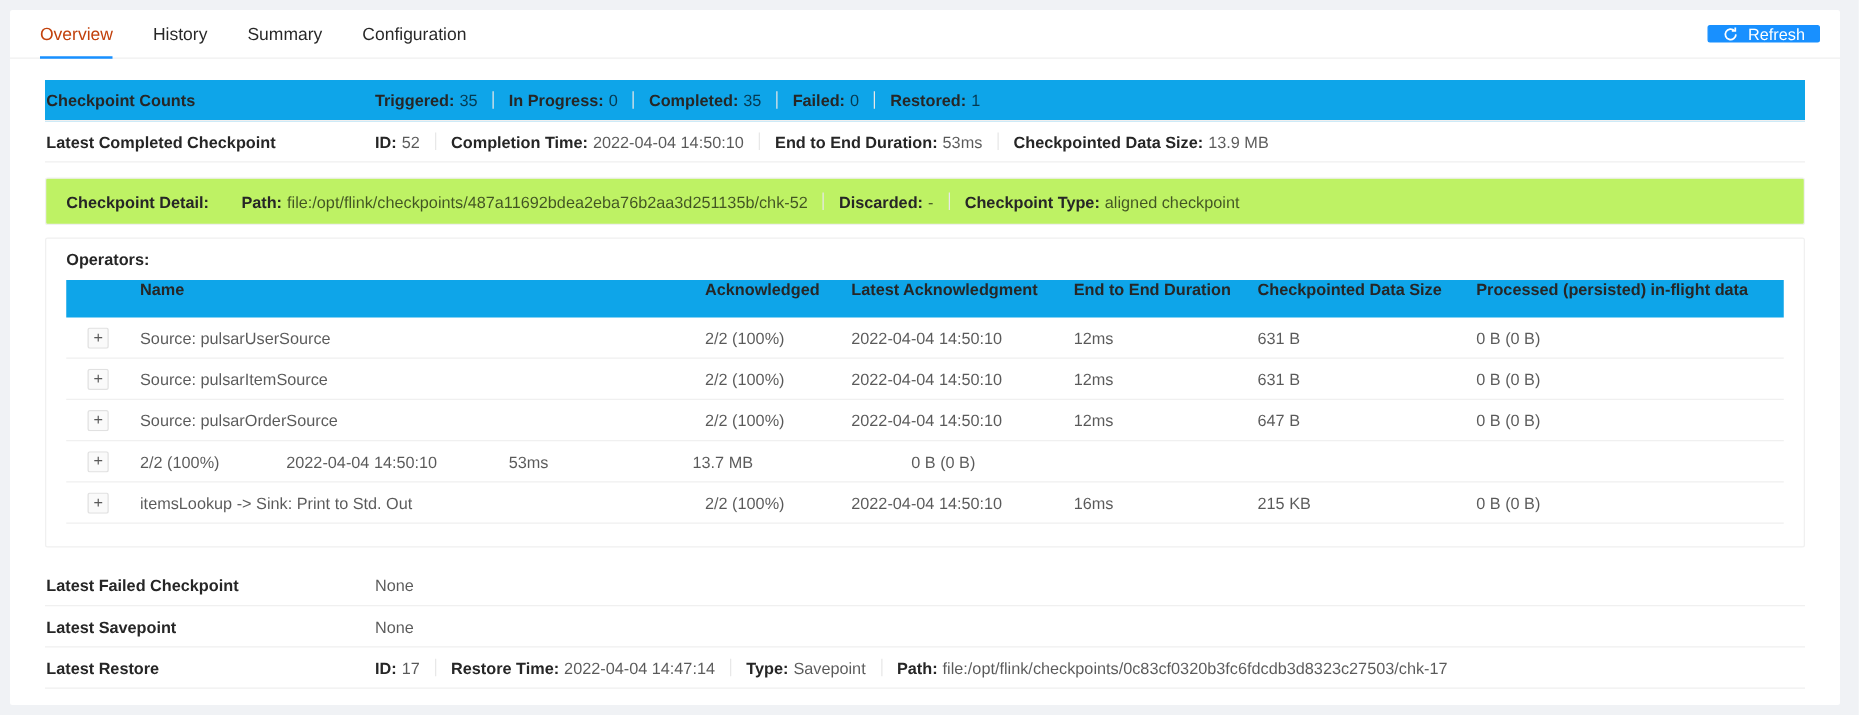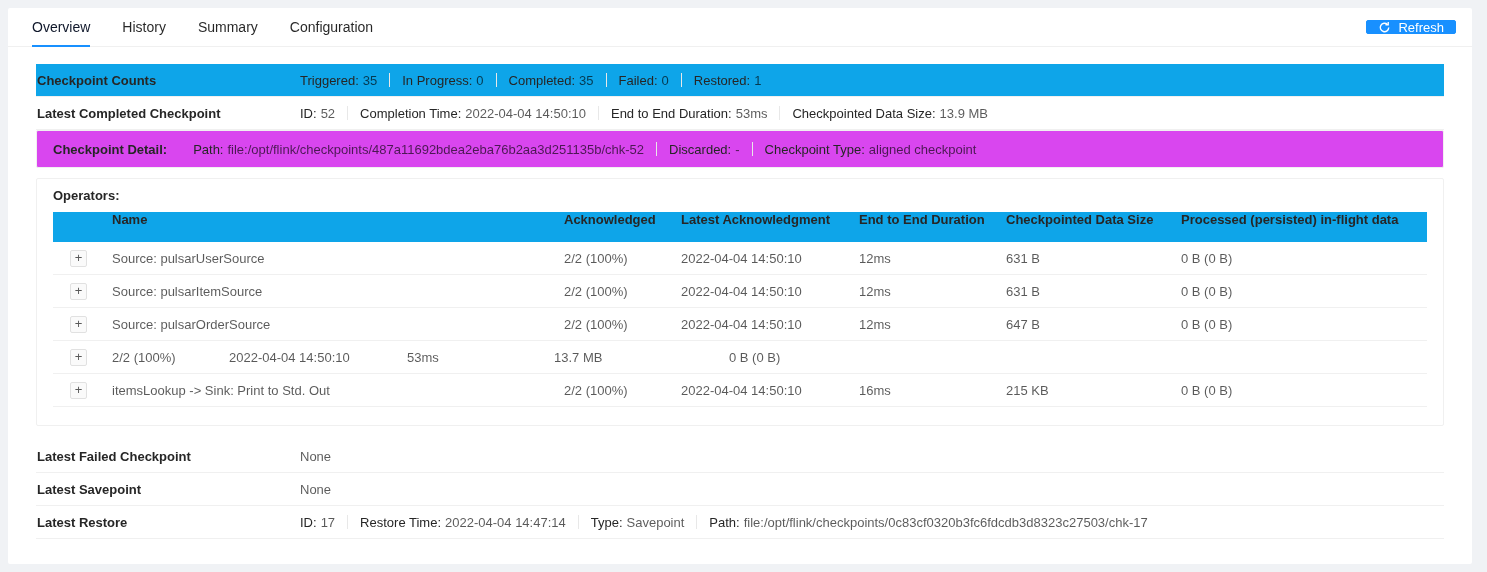--- a/index.html
+++ b/index.html
@@ -28,21 +28,21 @@
   .tab {
     margin: 0 16px;
     display: flex;
     align-items: center;
     font-size: 14px;
     color: rgba(0,0,0,0.85);
     position: relative;
     cursor: pointer;
   }
   .tab:first-child { margin-left: 8px; }
-  .tab.active { color: #0f172a; font-weight: 500; }
+  .tab.active { color: #c2410c; font-weight: 500; }
   .tab.active::after {
     content: "";
     position: absolute;
     left: 0; right: 0; bottom: -1px;
     height: 2px;
     background: #1890ff;
   }
   .refresh-btn {
     margin-left: auto;
     align-self: center;
@@ -70,34 +70,34 @@
   .kv-row.shaded { background: #0ea5e9; }
   .kv-label {
     width: 264px;
     flex: 0 0 264px;
     font-weight: 700;
     color: #262626;
     padding-left: 1px;
   }
   .kv-items { display: flex; align-items: center; }
   .kv { white-space: nowrap; color: rgba(0,0,0,0.65); }
-  .kv b { font-weight: 400; color: #262626; margin-right: 4px; }
+  .kv b { font-weight: 700; color: #262626; margin-right: 4px; }
   .sep {
     display: inline-block;
     width: 1px; height: 14px;
     background: #e8e8e8;
     margin: 0 12px;
   }
   .plain-val { color: rgba(0,0,0,0.65); }
   
   .detail-box {
-    margin-top: 0;
+    margin-top: 12px;
     height: 38px;
     border: 1px solid #f0f0f0;
-    background: #d946ef;
+    background: #bef264;
     border-radius: 2px;
     display: flex;
     align-items: center;
     padding: 0 16px;
   }
   .detail-box .box-label { font-weight: 700; color: #262626; margin-right: 26px; }
   
   .op-box {
     margin-top: 10px;
     border: 1px solid #f0f0f0;

